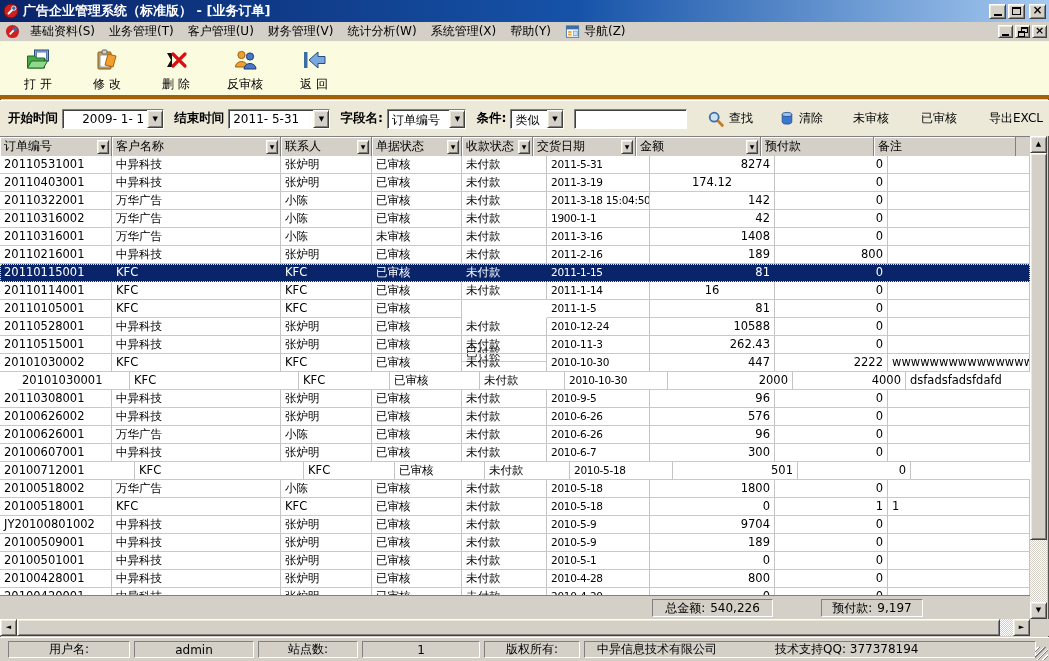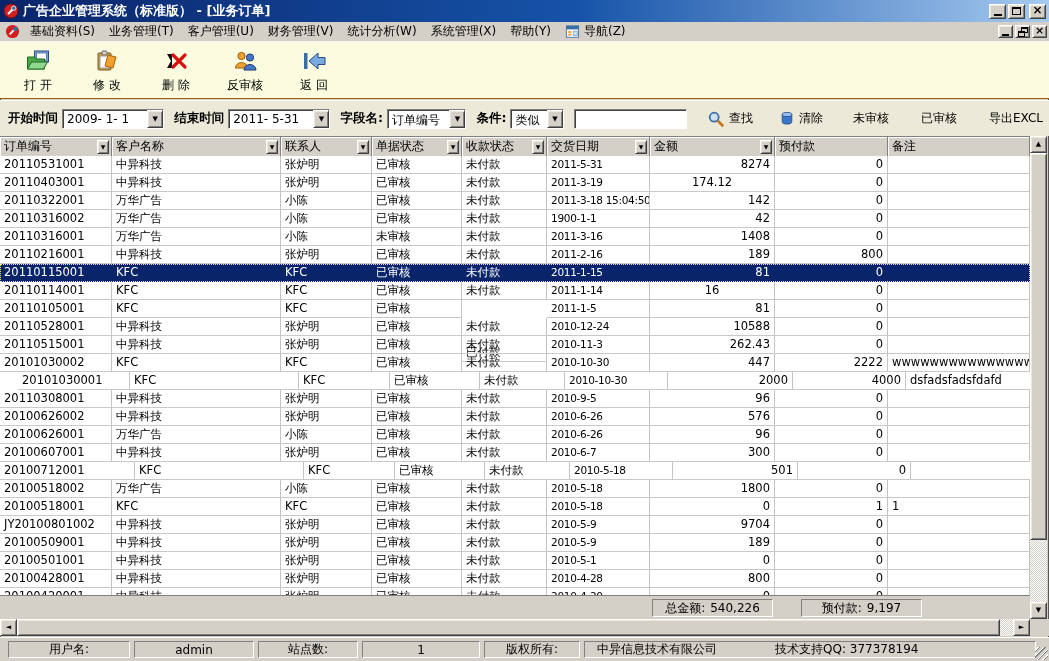--- a/index.html
+++ b/index.html
@@ -31,21 +31,21 @@
   .menubar{position:absolute;left:0;top:22px;width:100%;height:20px;background:#d4d0c8;
     display:flex;align-items:center;padding:0 2px;border-bottom:1px solid #f5f4ef;}
   .menu-item{display:flex;align-items:center;gap:4px;padding:0 7px;height:18px;cursor:default;white-space:nowrap;}
   .mi-icon svg{display:block;}
   .menubar .spacer{flex:1;}
   .mdi-btn{width:15px;height:13px;margin-left:2px;display:flex;align-items:center;justify-content:center;
     font-size:9px;font-weight:bold;line-height:1;}
 
   
   .toolbar{position:absolute;left:0;top:42px;width:100%;height:57px;background:#fbfbdf;
-    border-bottom:1px solid #a16207;display:flex;align-items:center;gap:13px;padding:2px 0 0 10px;}
+    border-bottom:4px solid #a16207;display:flex;align-items:center;gap:13px;padding:2px 0 0 10px;}
   .tb-btn{width:56px;height:50px;display:flex;flex-direction:column;align-items:center;justify-content:center;
     gap:3px;border:1px solid transparent;}
   .tb-icon{height:26px;display:flex;align-items:center;}
   .tb-label{font-size:12px;white-space:pre;}
 
   
   .filterbar{position:absolute;left:0;top:100px;width:100%;height:36px;background:#ece9d8;
     display:flex;align-items:center;padding-left:8px;border-top:1px solid #fff;}
   .flabel{font-weight:bold;white-space:nowrap;margin-right:4px;font-size:12.5px;}
   .combo{height:20px;display:flex;align-items:stretch;background:#fff;
@@ -238,21 +238,21 @@
             <rect x="3" y="3" width="3.5" height="16" fill="#3a6ea5"></rect>
             <path d="M8 11 l9 -8 v4.5 h7 v7 h-7 V19 z" fill="#7aa8e0" stroke="#2a4a80"></path>
           </svg>
         </span>
         <span class="tb-label">返 回</span>
       </div>
     </div>
 
   <div class="filterbar">
     <span class="flabel">开始时间</span>
-    <div class="combo" style="width:103px;">
+    <div class="combo" style="width:103px;text-align:right;">
       <span class="combo-text">2009- 1- 1</span>
       <span class="drop-btn btn3d">▼</span>
     </div>
     <span class="flabel">结束时间</span>
     <div class="combo" style="width:103px;">
       <span class="combo-text">2011- 5-31</span>
       <span class="drop-btn btn3d">▼</span>
     </div>
     <span class="flabel">字段名:</span>
     <div class="combo" style="width:80px;">
@@ -304,21 +304,21 @@
         <span class="hfilter btn3d">▼</span>
       </div>
       <div class="hcell" style="width: 91px;">
         <span class="hlabel">联系人</span>
         <span class="hfilter btn3d">▼</span>
       </div>
       <div class="hcell" style="width: 90px;">
         <span class="hlabel">单据状态</span>
         <span class="hfilter btn3d">▼</span>
       </div>
-      <div class="hcell" style="width: 85px;">
+      <div class="hcell" style="width: 71px;">
         <span class="hlabel">收款状态</span>
         <span class="hfilter btn3d">▼</span>
       </div>
       <div class="hcell" style="width: 103px;">
         <span class="hlabel">交货日期</span>
         <span class="hfilter btn3d">▼</span>
       </div>
       <div class="hcell" style="width: 125px;">
         <span class="hlabel">金额</span>
         <span class="hfilter btn3d">▼</span>
@@ -606,21 +606,21 @@
         <span class="gcell num" style="width: 113px;">0</span>
         <span class="gcell" style="width: 142px;"></span>
       </div>
     </div>
 
   <div class="grid-footer">
     <div class="sum-box" style="left:652px;width:121px;">
       <span>总金额:</span>
         <span>540,226</span>
     </div>
-    <div class="sum-box" style="left:801px;width:121px;">
+    <div class="sum-box" style="left:821px;width:102px;">
       <span>预付款:</span>
         <span>9,197</span>
     </div>
   </div>
 
   <div class="vscroll">
     <div class="scroll-btn btn3d" style="top:0;">
         <span>▲</span>
       </div>
     <div class="vtrack checker">

